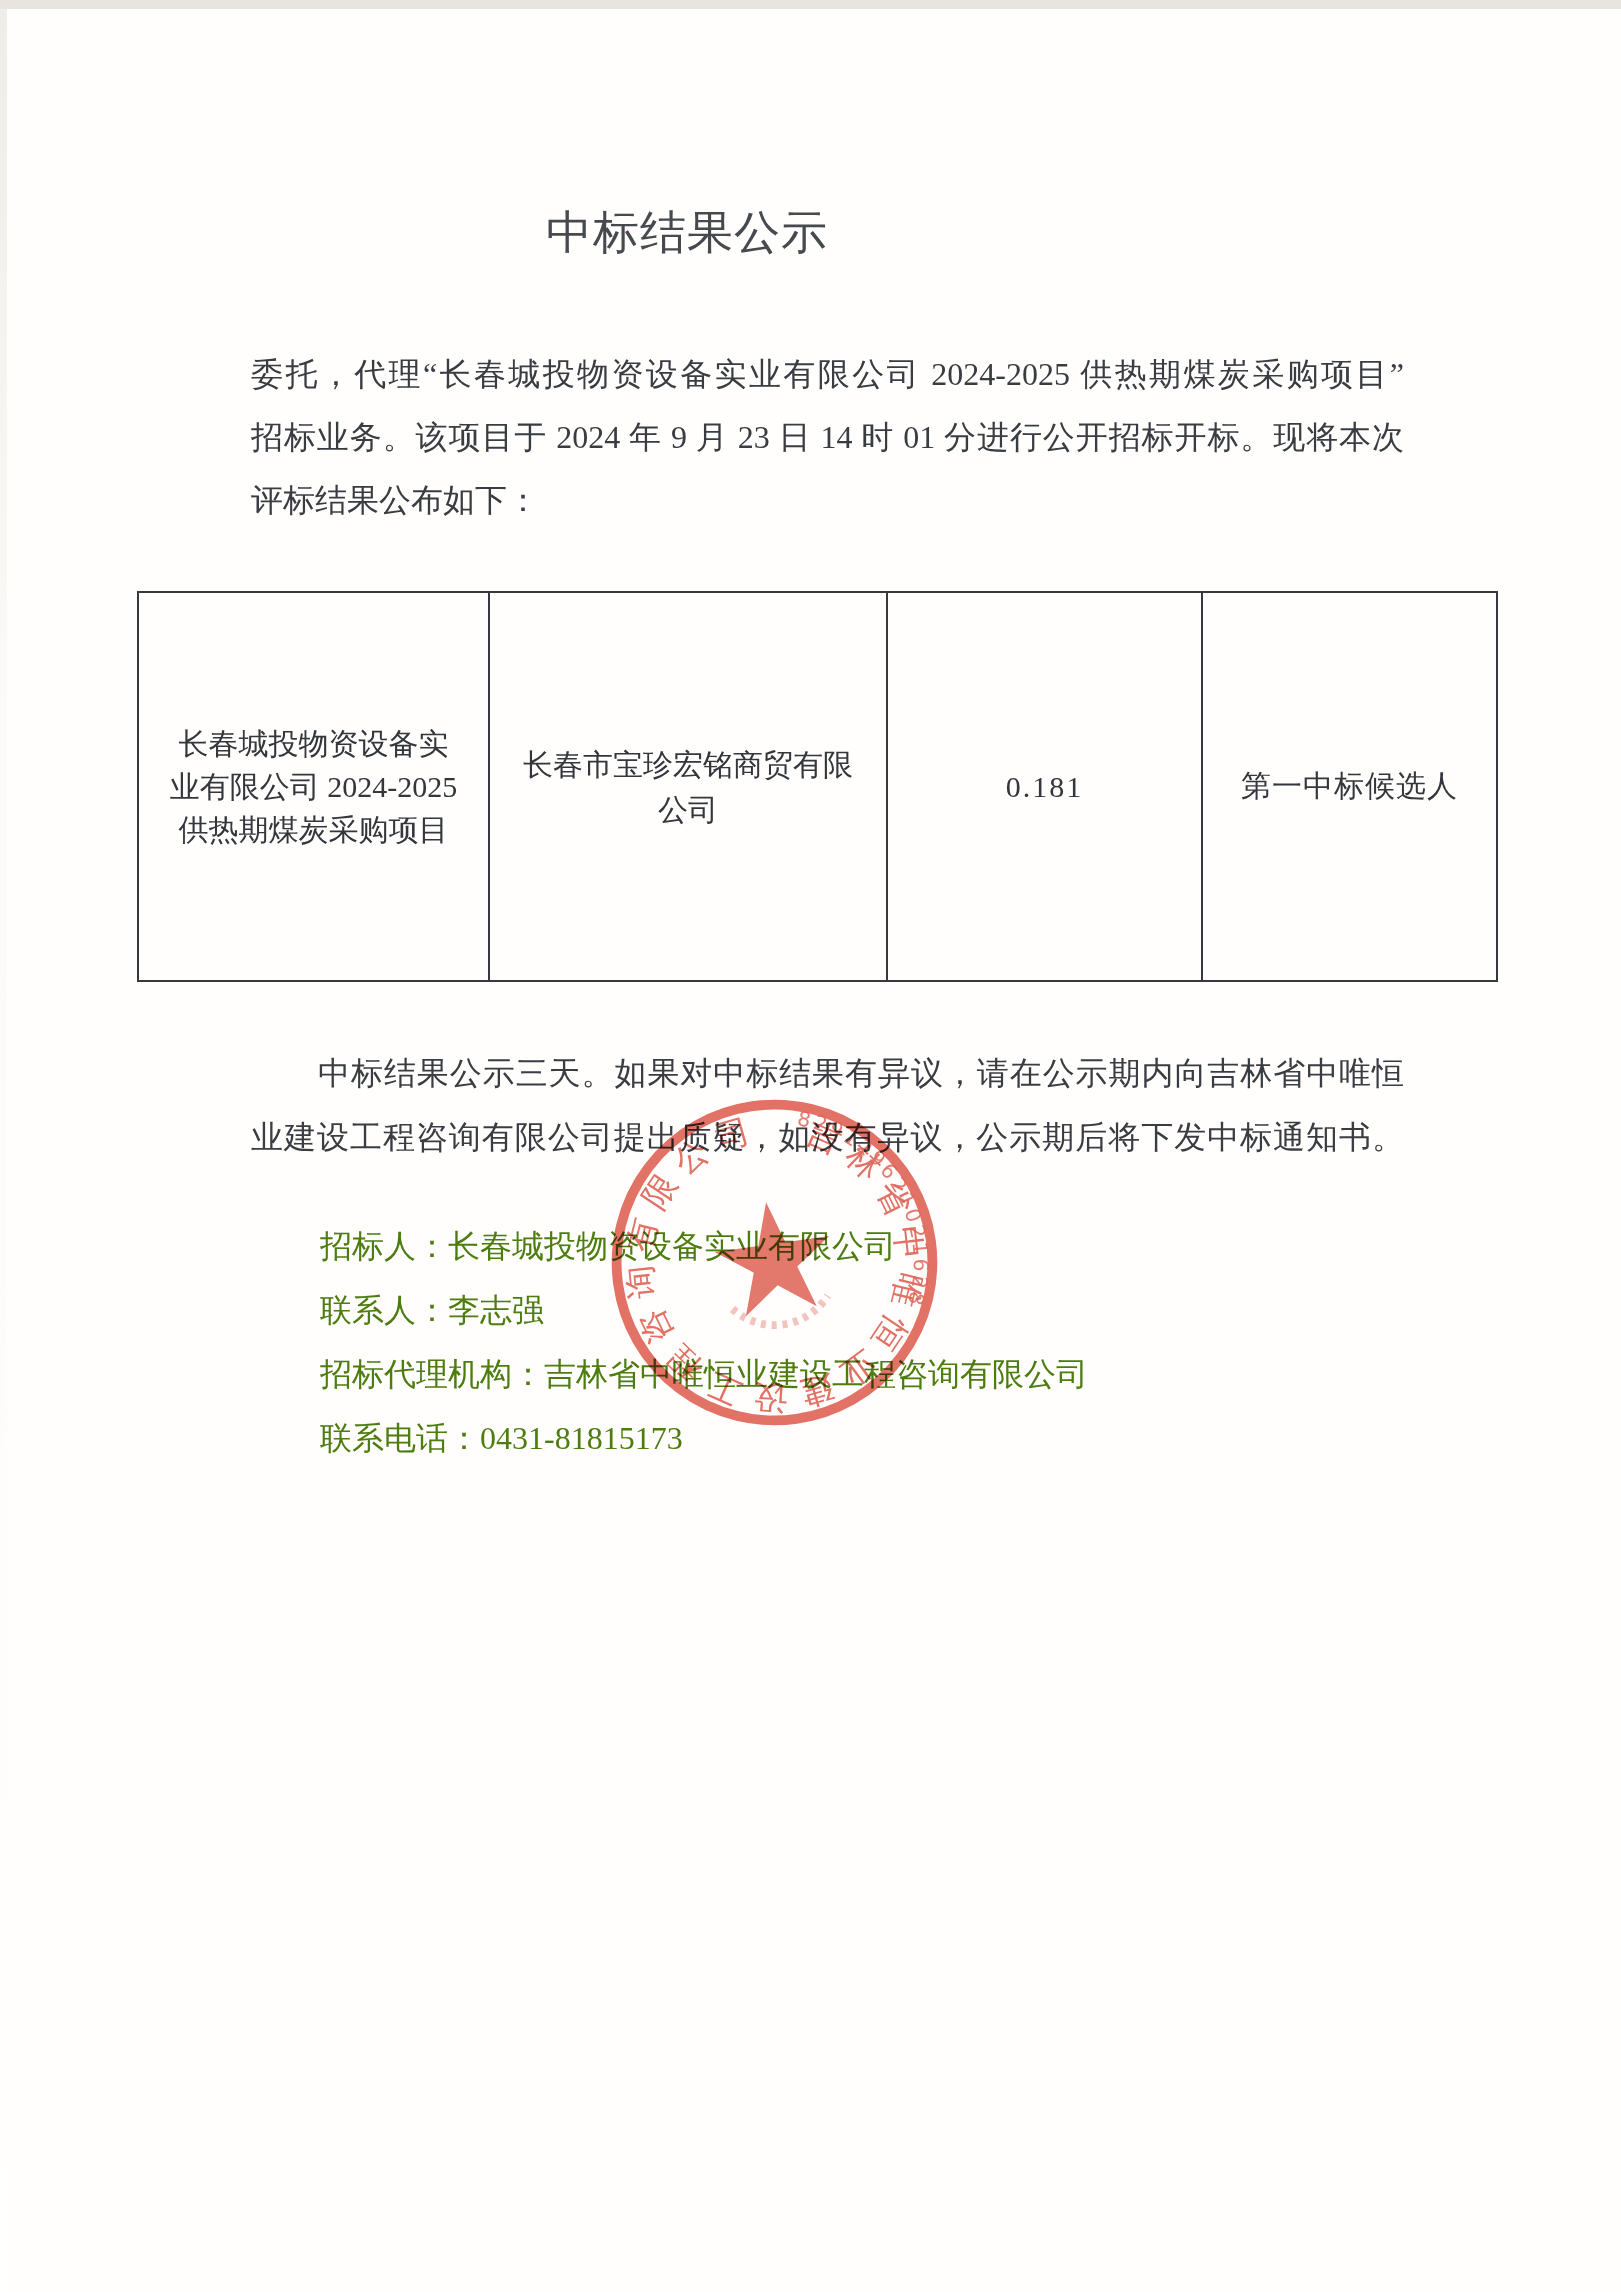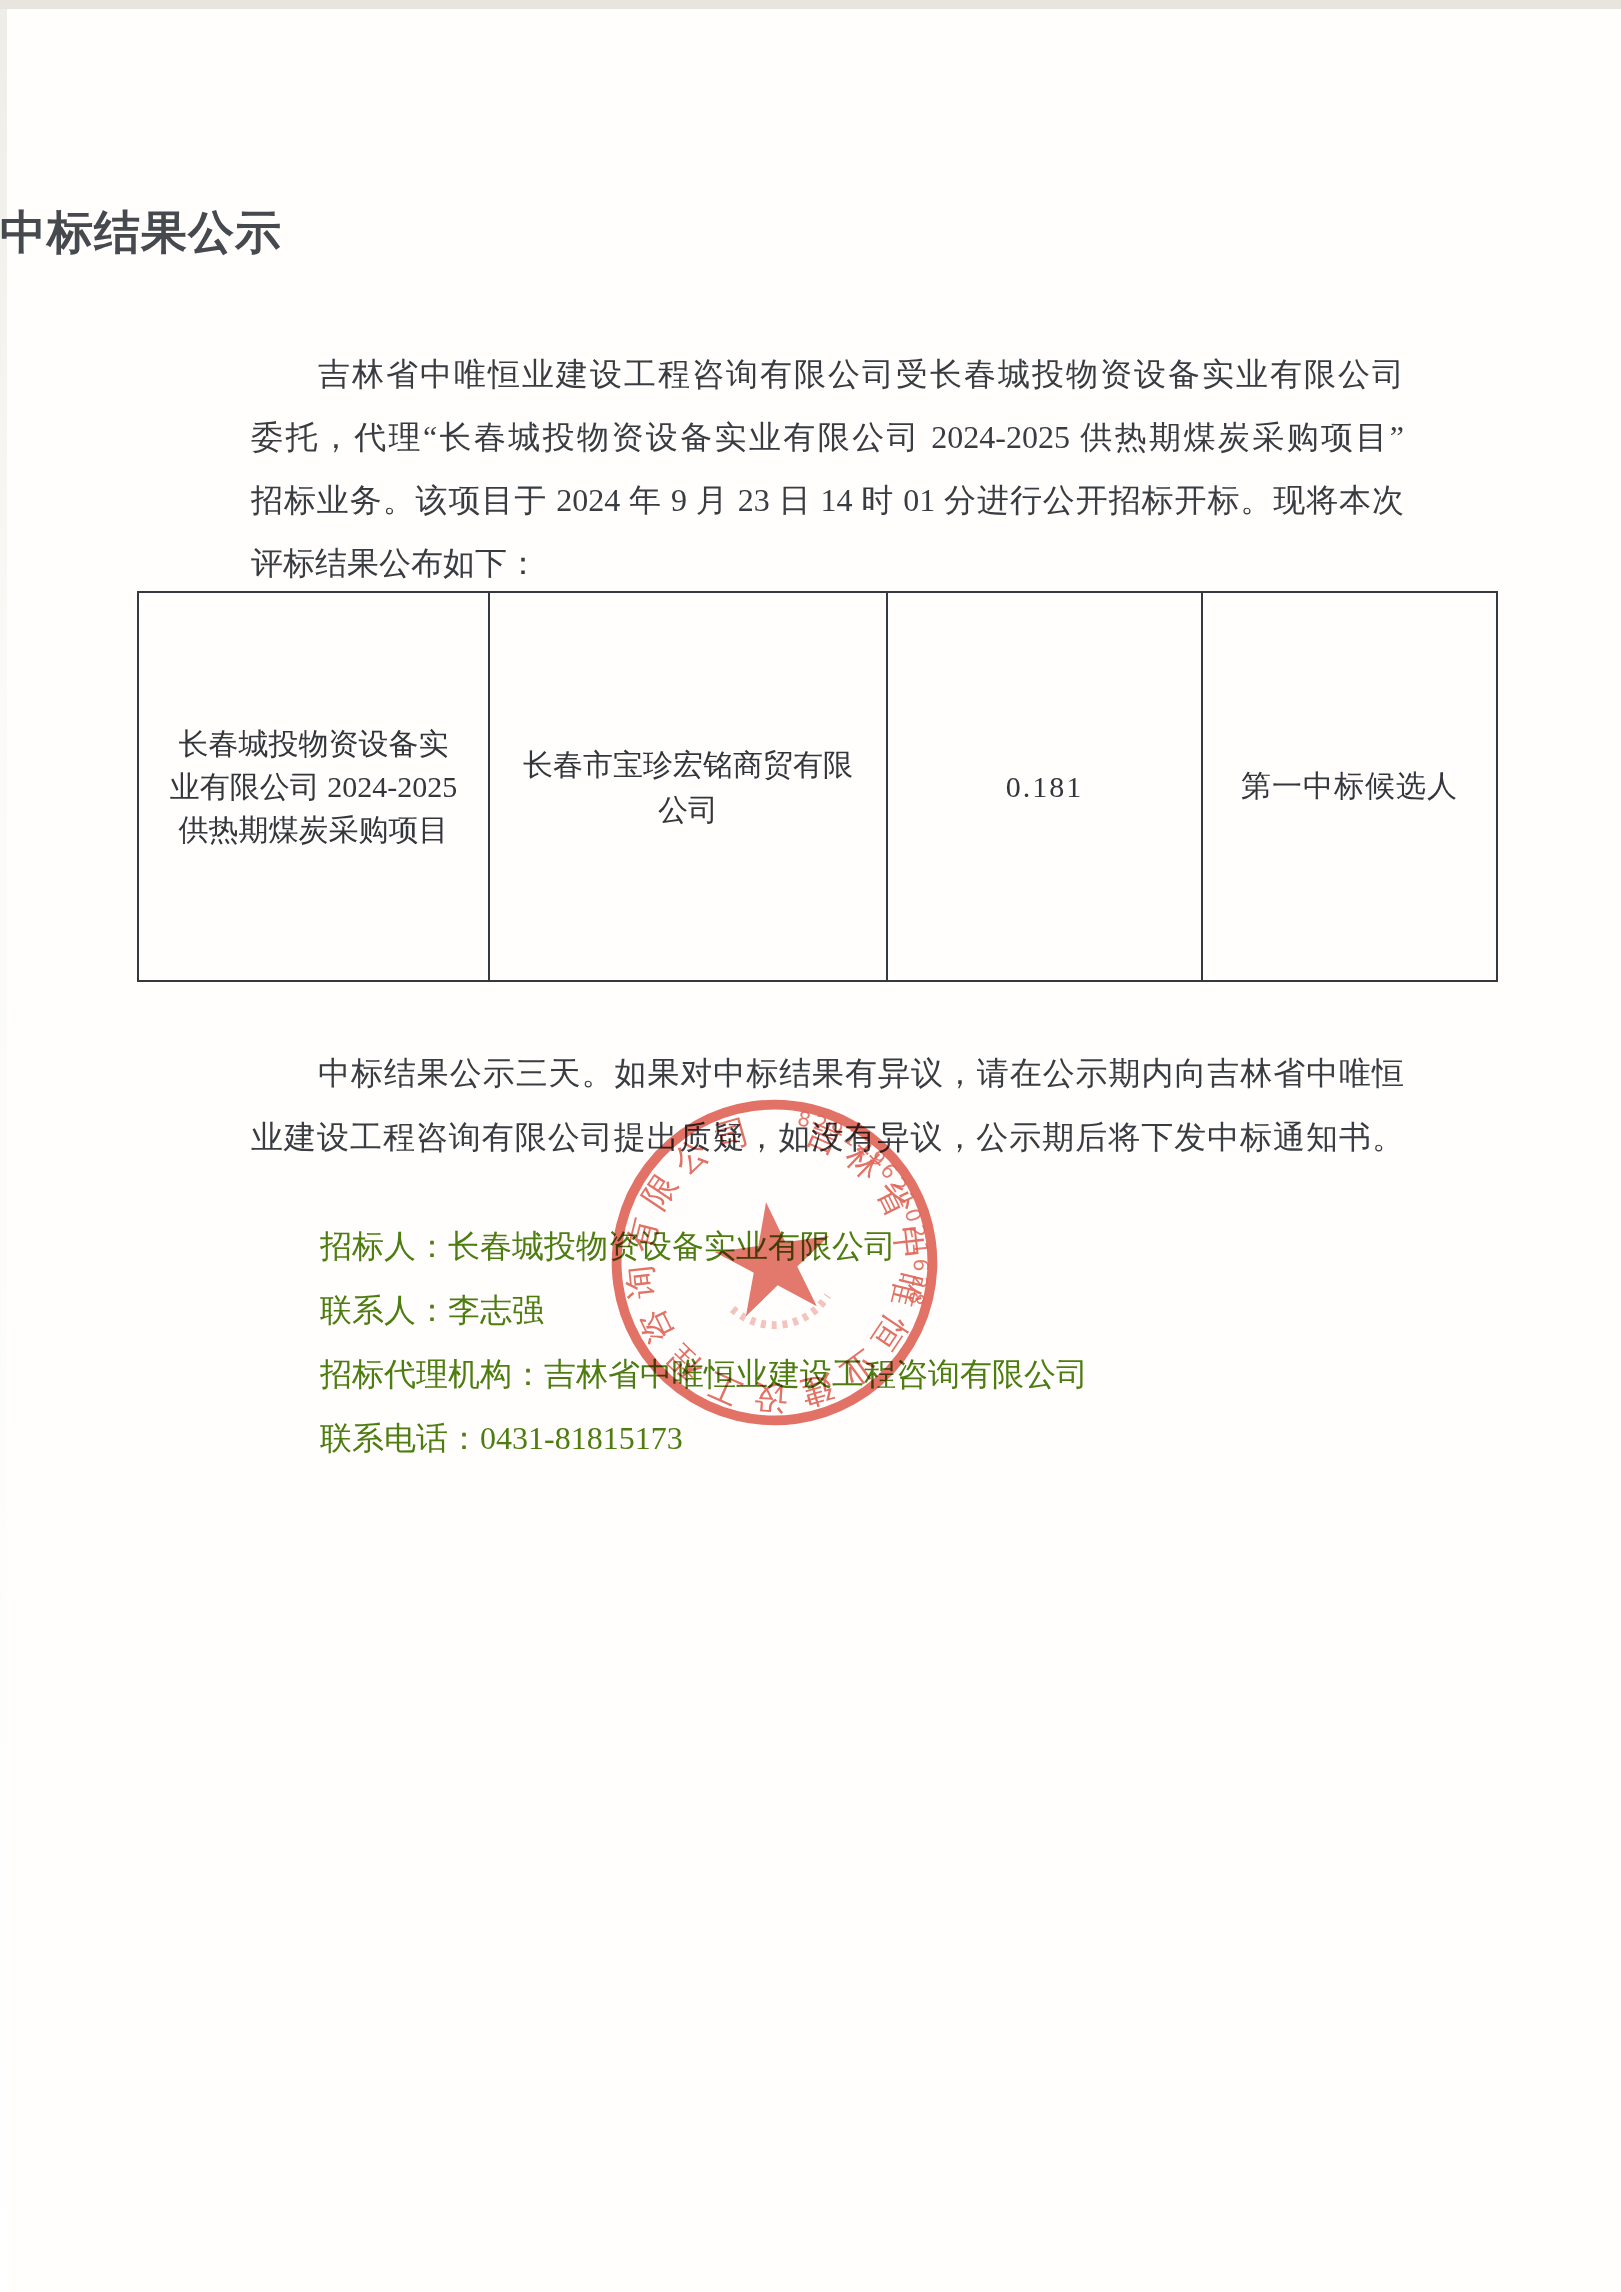--- a/index.html
+++ b/index.html
@@ -10,22 +10,22 @@
     background:#fffefd;
     overflow:hidden;
     font-family:"Liberation Serif","DejaVu Serif",serif;
     color:#3a3d42;
   }
   .scan-edge-top{position:absolute;top:0;left:0;width:100%;height:8.8px;background:#e8e5de;}
   .scan-edge-left{position:absolute;top:8.8px;left:0;width:6.9px;height:100%;
     background:linear-gradient(180deg,#efede7 0%,#fbfaf8 30%,#ffffff 100%);}
   .doc-title{
     position:absolute;top:202px;left:0;width:1374px;
-    text-align:left;font-size:46px;letter-spacing:1px;color:#46494e;
-    font-weight:700;white-space:nowrap;
+    text-align:center;font-size:46px;letter-spacing:1px;color:#46494e;
+    font-weight:400;white-space:nowrap;
   }
   .para{position:absolute;left:251px;width:1153px;font-size:32px;line-height:63px;color:#393c41;}
   .para .line{white-space:nowrap;}
   .para .fill{white-space:normal;text-align:justify;text-align-last:justify;}
   .para .indent{text-indent:67px;}
   #intro{top:343px;}
   #closing{top:1041px;line-height:64px;}
   .contact{position:absolute;left:320px;top:1214px;font-size:32px;line-height:64px;color:#4d7c0f;}
   .contact .line{white-space:nowrap;}
 
@@ -62,21 +62,20 @@
 </head>
 <body>
 
 <div class="page">
   <div class="scan-edge-top"></div>
   <div class="scan-edge-left"></div>
 
   <div class="doc-title">中标结果公示</div>
 
   <div class="para" id="intro">
-    <div class="line fill indent">吉林省中唯恒业建设工程咨询有限公司受长春城投物资设备实业有限公司</div>
     <div class="line fill">委托，代理“长春城投物资设备实业有限公司 2024-2025 供热期煤炭采购项目”</div>
     <div class="line fill">招标业务。该项目于 2024 年 9 月 23 日 14 时 01 分进行公开招标开标。现将本次</div>
     <div class="line">评标结果公布如下：</div>
   </div>
 
   <table class="results">
     <colgroup>
         <col class="c1">
         <col class="c2">
         <col class="c3">

